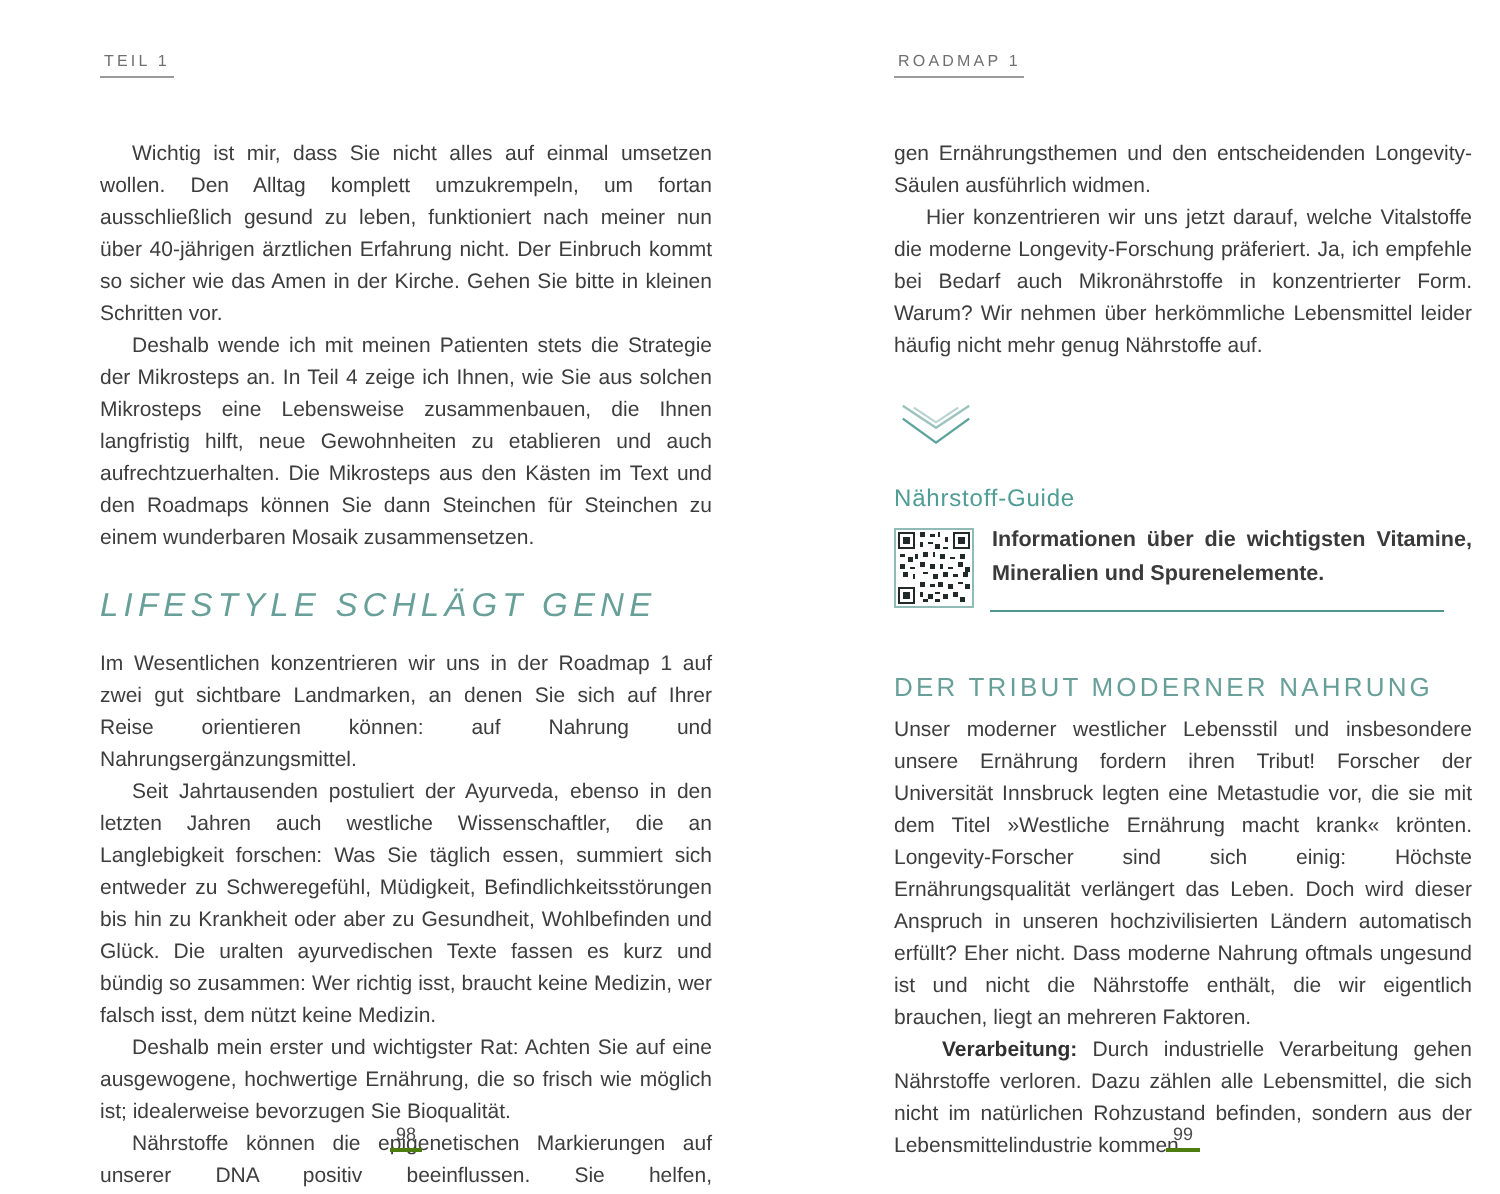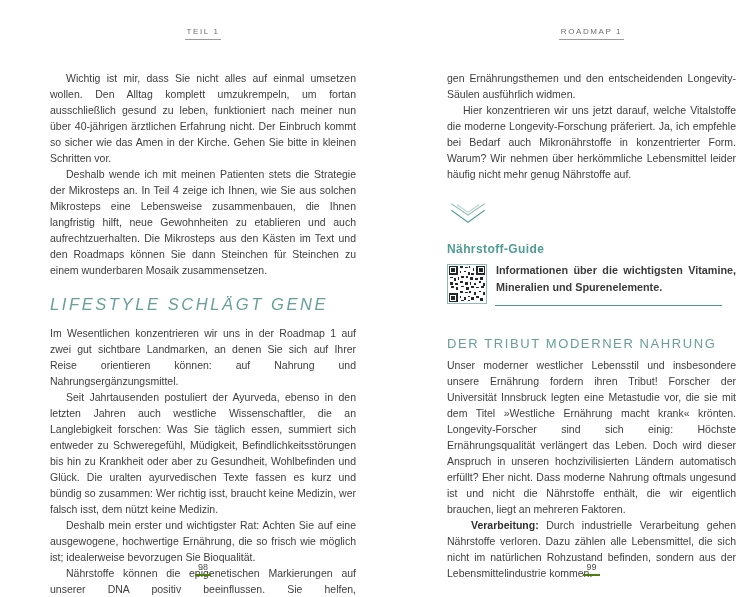--- a/index.html
+++ b/index.html
@@ -18,21 +18,20 @@
   }
   .page {
     position: absolute;
     top: 20px;
     height: 560px;
   }
   .page-left  { left: 50px;  width: 306px; }
   .page-right { left: 447px; width: 289px; }
 
   .running-header {
-    text-align: center;
     margin-bottom: 30px;
   }
   .running-header span {
     display: inline-block;
     font-size: 8px;
     letter-spacing: 1.6px;
     color: #6f6f6f;
     border-bottom: 1px solid #9a9a9a;
     padding: 0 2px 3px 2px;
   }
@@ -64,21 +63,21 @@
     letter-spacing: 1.6px;
   }
 
   .chevron-wrap { margin: 20px 0 12px 2px; }
 
   .guide { position: relative; }
   .guide::after { content: ""; display: block; clear: both; }
   .guide-title {
     margin: 0 0 6px 0;
     font-size: 12px;
-    font-weight: bold;
+    font-weight: normal;
     letter-spacing: 0.4px;
     color: #4f9d95;
   }
   .guide-text {
     margin: 0;
     font-size: 10.8px;
     font-weight: bold;
     line-height: 16.5px;
     text-align: justify;
     hyphens: auto;

